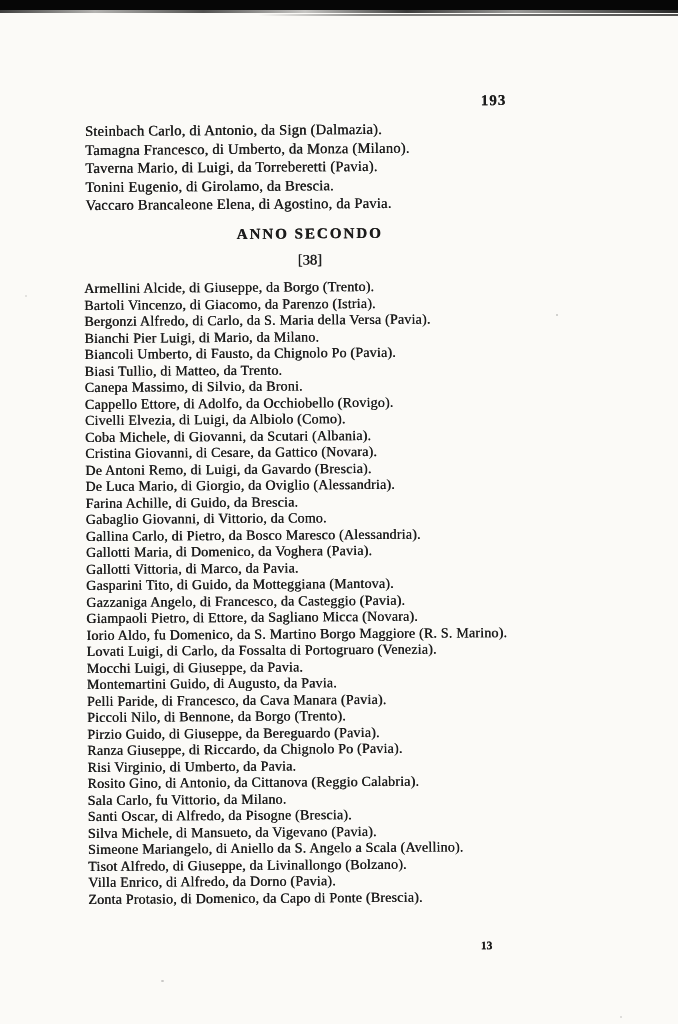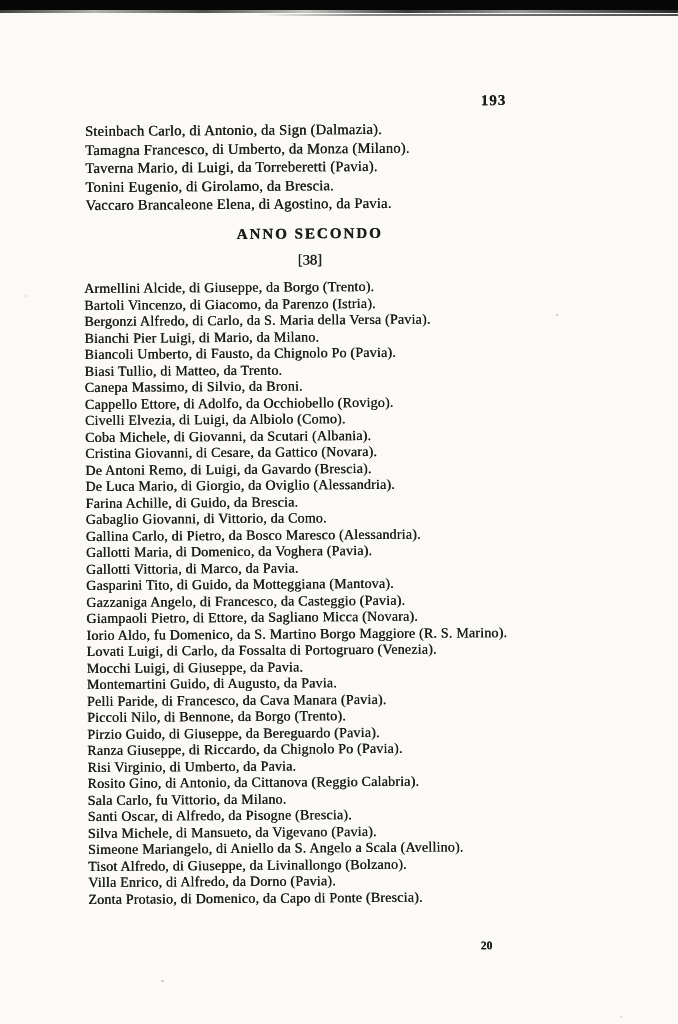--- a/index.html
+++ b/index.html
@@ -168,21 +168,21 @@
 
         <div class="entry entry-main">Simeone Mariangelo, di Aniello da S. Angelo a Scala (Avellino).</div>
 
         <div class="entry entry-main">Tisot Alfredo, di Giuseppe, da Livinallongo (Bolzano).</div>
 
         <div class="entry entry-main">Villa Enrico, di Alfredo, da Dorno (Pavia).</div>
 
         <div class="entry entry-main">Zonta Protasio, di Domenico, da Capo di Ponte (Brescia).</div>
       </div>
 
-    <div class="signature ink">20</div>
+    <div class="signature ink">13</div>
 
   </div>
 
   <div class="speck s1"></div>
   <div class="speck s2"></div>
   <div class="speck s3"></div>
   <div class="speck s4"></div>
 
 </div>
 

